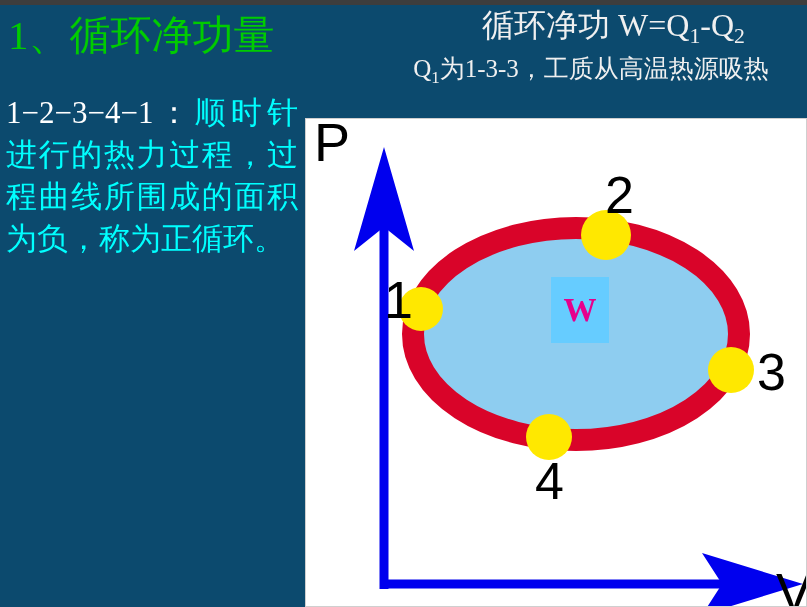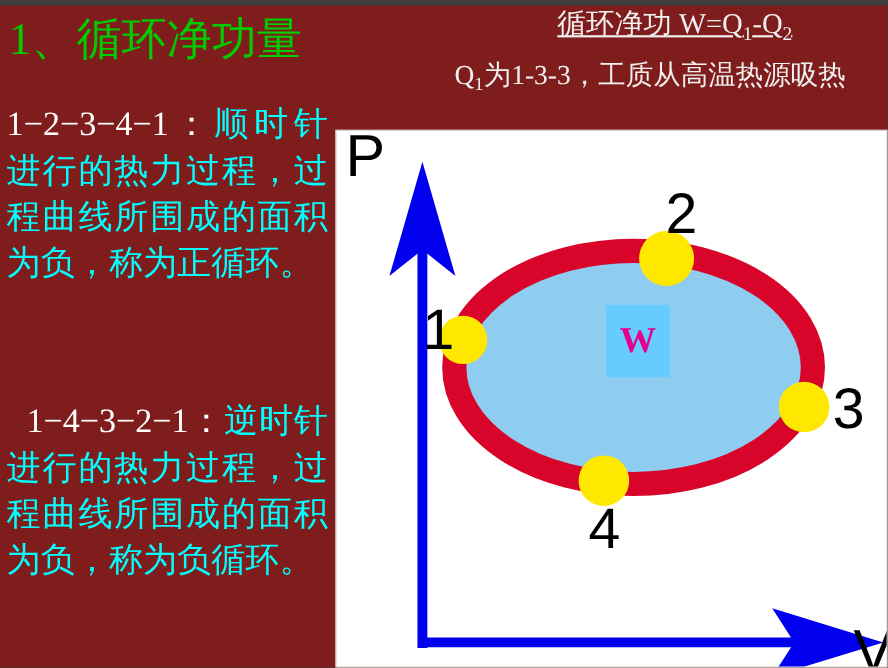--- a/index.html
+++ b/index.html
@@ -4,21 +4,21 @@
 <style>
   html, body {
     margin: 0;
     padding: 0;
     background: #2f2f2f;
   }
   #slide {
     position: relative;
     width: 807px;
     height: 607px;
-    background: #7f1d1d;
+    background: #0c4a6e;
     overflow: hidden;
     font-family: "Liberation Serif", "DejaVu Serif", serif;
   }
   #top-strip {
     position: absolute;
     left: 0; top: 0;
     width: 807px; height: 5px;
     background: #3d3d3d;
   }
 
@@ -50,24 +50,23 @@
     margin-top: 18px;
   }
   .indent-2 { margin-left: 18px; }
 
   
   #formula-top {
     position: absolute;
     left: 420px; top: 4px;
     width: 387px;
     color: #f0f0f0;
-    font-size: 26px;
+    font-size: 32px;
     text-align: center;
     white-space: nowrap;
-    text-decoration: underline;
   }
   #formula-lines {
     position: absolute;
     left: 375px; top: 52px;
     width: 432px;
     color: #f0f0f0;
     font-size: 25px;
     line-height: 1.32;
     text-align: center;
     white-space: nowrap;
@@ -136,23 +135,20 @@
 <div id="slide">
 
   <div id="top-strip"></div>
 
   <div id="heading">1、循环净功量</div>
 
   <div class="body-para" id="para-forward">
     <span class="seq-label">1−2−3−4−1：</span><span>顺时针进行的热力过程，过程曲线所围成的面积为负，称为正循环。</span>
   </div>
 
-  <div class="body-para" id="para-reverse">
-    <span class="seq-label indent-2">1−4−3−2−1：</span><span>逆时针进行的热力过程，过程曲线所围成的面积为负，称为负循环。</span>
-  </div>
 
   <div id="formula-top">
     <span>循环净功 </span><span>W=Q</span><sub>1</sub><span>-Q</span><sub>2</sub>
   </div>
 
   <div id="formula-lines">
     <div>
       <span>Q</span><sub>1</sub><span>为1-3-3，工质从高温热源吸热</span>
     </div>
   </div>

